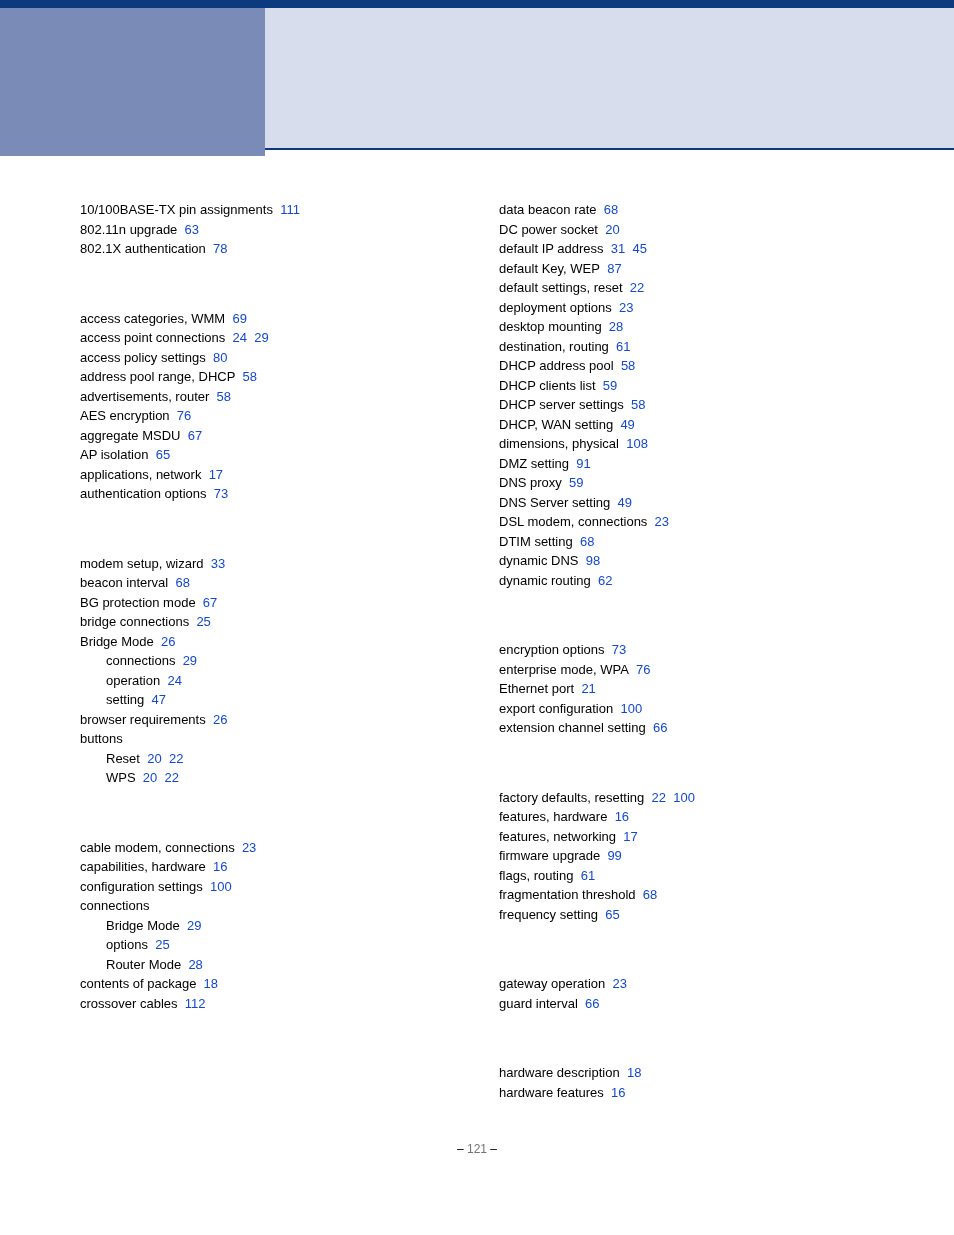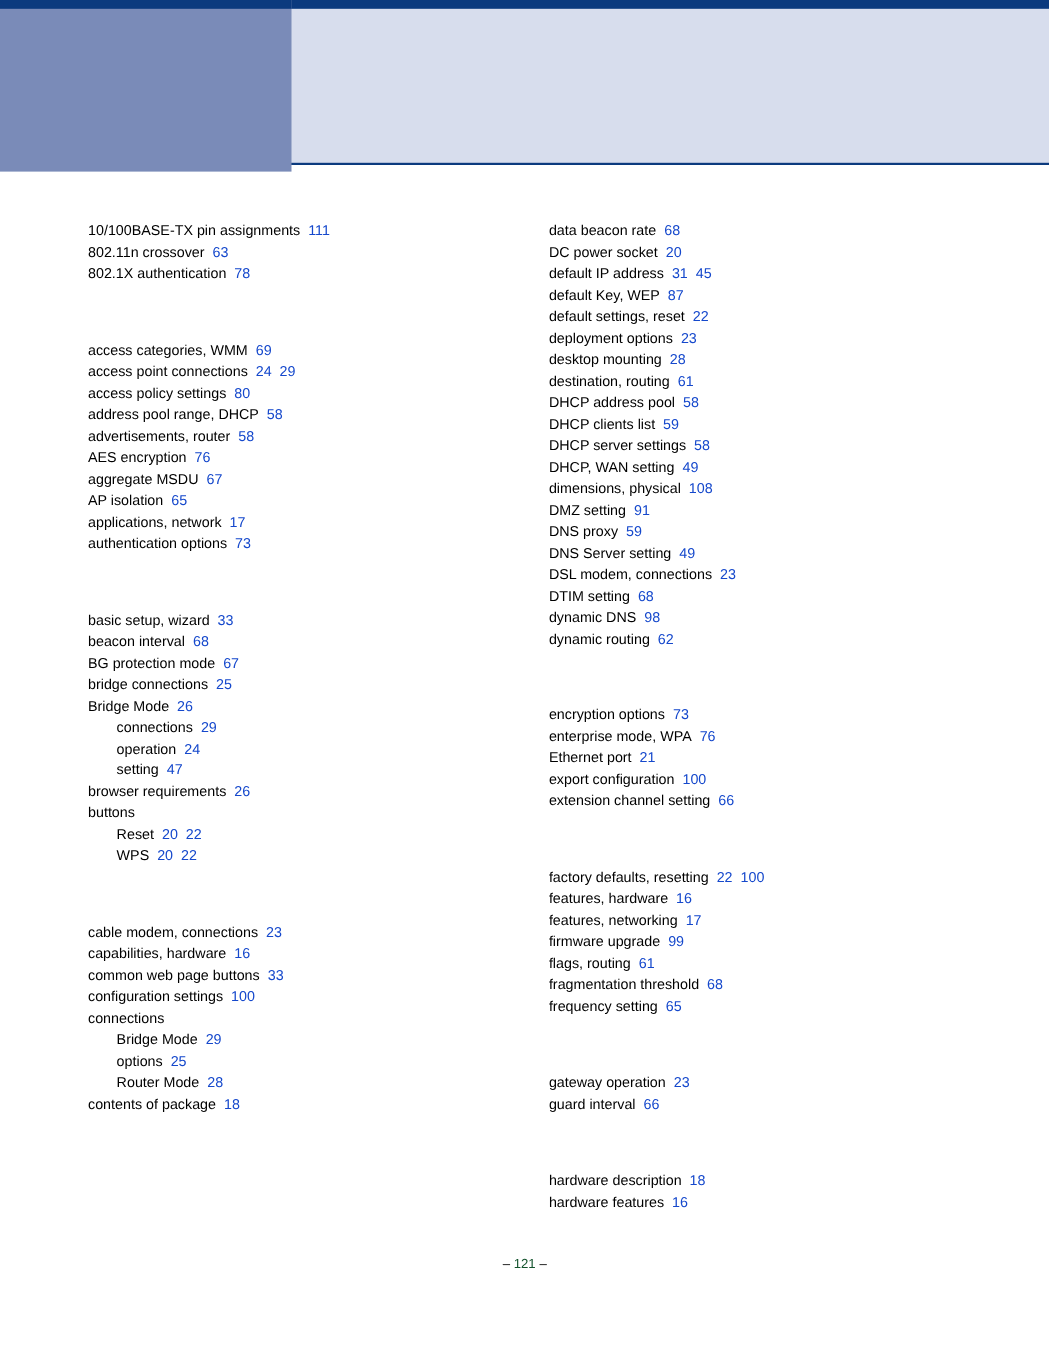--- a/index.html
+++ b/index.html
@@ -47,68 +47,68 @@
 .pageref {
   color: #1548cc;
   font-weight: normal;
 }
 .footer {
   text-align: center;
   padding: 20px 0;
   font-size: 12px;
 }
 .footer .dash { color: #000; }
-.footer .pg { color: #14532d; }
+.footer .pg { color: #737373; }
 </style>
 </head>
 <body>
 
 <div class="header-band">
   <div class="header-left-block"></div>
 </div>
 
 <div class="content">
   <div class="col" id="left-col">
       <div class="entry"><span>10/100BASE-TX pin assignments</span>&nbsp;&nbsp;<span class="pageref">111</span></div>
-      <div class="entry"><span>802.11n crossover</span>&nbsp;&nbsp;<span class="pageref">63</span></div>
+      <div class="entry"><span>802.11n upgrade</span>&nbsp;&nbsp;<span class="pageref">63</span></div>
       <div class="entry"><span>802.1X authentication</span>&nbsp;&nbsp;<span class="pageref">78</span></div>
       <div class="gap"></div>
       <div class="entry"><span>access categories, WMM</span>&nbsp;&nbsp;<span class="pageref">69</span></div>
       <div class="entry"><span>access point connections</span>&nbsp;&nbsp;<span class="pageref">24</span>&nbsp;&nbsp;<span class="pageref">29</span></div>
       <div class="entry"><span>access policy settings</span>&nbsp;&nbsp;<span class="pageref">80</span></div>
       <div class="entry"><span>address pool range, DHCP</span>&nbsp;&nbsp;<span class="pageref">58</span></div>
       <div class="entry"><span>advertisements, router</span>&nbsp;&nbsp;<span class="pageref">58</span></div>
       <div class="entry"><span>AES encryption</span>&nbsp;&nbsp;<span class="pageref">76</span></div>
       <div class="entry"><span>aggregate MSDU</span>&nbsp;&nbsp;<span class="pageref">67</span></div>
       <div class="entry"><span>AP isolation</span>&nbsp;&nbsp;<span class="pageref">65</span></div>
       <div class="entry"><span>applications, network</span>&nbsp;&nbsp;<span class="pageref">17</span></div>
       <div class="entry"><span>authentication options</span>&nbsp;&nbsp;<span class="pageref">73</span></div>
       <div class="gap"></div>
-      <div class="entry"><span>basic setup, wizard</span>&nbsp;&nbsp;<span class="pageref">33</span></div>
+      <div class="entry"><span>modem setup, wizard</span>&nbsp;&nbsp;<span class="pageref">33</span></div>
       <div class="entry"><span>beacon interval</span>&nbsp;&nbsp;<span class="pageref">68</span></div>
       <div class="entry"><span>BG protection mode</span>&nbsp;&nbsp;<span class="pageref">67</span></div>
       <div class="entry"><span>bridge connections</span>&nbsp;&nbsp;<span class="pageref">25</span></div>
       <div class="entry"><span>Bridge Mode</span>&nbsp;&nbsp;<span class="pageref">26</span></div>
       <div class="entry sub"><span>connections</span>&nbsp;&nbsp;<span class="pageref">29</span></div>
       <div class="entry sub"><span>operation</span>&nbsp;&nbsp;<span class="pageref">24</span></div>
       <div class="entry sub"><span>setting</span>&nbsp;&nbsp;<span class="pageref">47</span></div>
       <div class="entry"><span>browser requirements</span>&nbsp;&nbsp;<span class="pageref">26</span></div>
       <div class="entry"><span>buttons</span></div>
       <div class="entry sub"><span>Reset</span>&nbsp;&nbsp;<span class="pageref">20</span>&nbsp;&nbsp;<span class="pageref">22</span></div>
       <div class="entry sub"><span>WPS</span>&nbsp;&nbsp;<span class="pageref">20</span>&nbsp;&nbsp;<span class="pageref">22</span></div>
       <div class="gap"></div>
       <div class="entry"><span>cable modem, connections</span>&nbsp;&nbsp;<span class="pageref">23</span></div>
       <div class="entry"><span>capabilities, hardware</span>&nbsp;&nbsp;<span class="pageref">16</span></div>
-      <div class="entry"><span>common web page buttons</span>&nbsp;&nbsp;<span class="pageref">33</span></div>
       <div class="entry"><span>configuration settings</span>&nbsp;&nbsp;<span class="pageref">100</span></div>
       <div class="entry"><span>connections</span></div>
       <div class="entry sub"><span>Bridge Mode</span>&nbsp;&nbsp;<span class="pageref">29</span></div>
       <div class="entry sub"><span>options</span>&nbsp;&nbsp;<span class="pageref">25</span></div>
       <div class="entry sub"><span>Router Mode</span>&nbsp;&nbsp;<span class="pageref">28</span></div>
       <div class="entry"><span>contents of package</span>&nbsp;&nbsp;<span class="pageref">18</span></div>
+      <div class="entry"><span>crossover cables</span>&nbsp;&nbsp;<span class="pageref">112</span></div>
     </div>
   <div class="col" id="right-col">
       <div class="entry"><span>data beacon rate</span>&nbsp;&nbsp;<span class="pageref">68</span></div>
       <div class="entry"><span>DC power socket</span>&nbsp;&nbsp;<span class="pageref">20</span></div>
       <div class="entry"><span>default IP address</span>&nbsp;&nbsp;<span class="pageref">31</span>&nbsp;&nbsp;<span class="pageref">45</span></div>
       <div class="entry"><span>default Key, WEP</span>&nbsp;&nbsp;<span class="pageref">87</span></div>
       <div class="entry"><span>default settings, reset</span>&nbsp;&nbsp;<span class="pageref">22</span></div>
       <div class="entry"><span>deployment options</span>&nbsp;&nbsp;<span class="pageref">23</span></div>
       <div class="entry"><span>desktop mounting</span>&nbsp;&nbsp;<span class="pageref">28</span></div>
       <div class="entry"><span>destination, routing</span>&nbsp;&nbsp;<span class="pageref">61</span></div>

